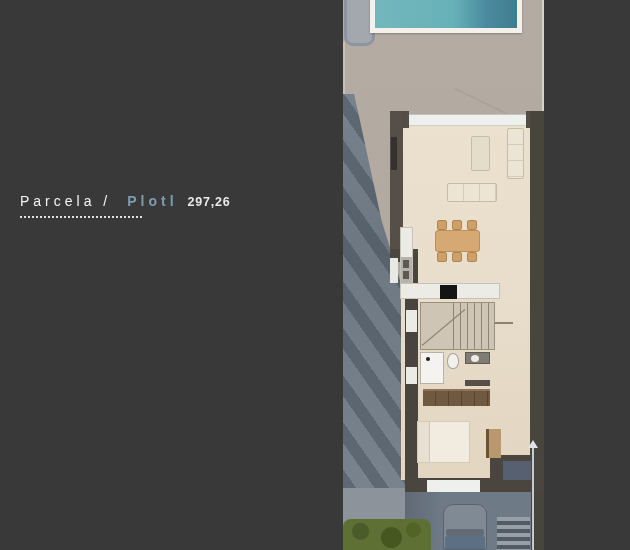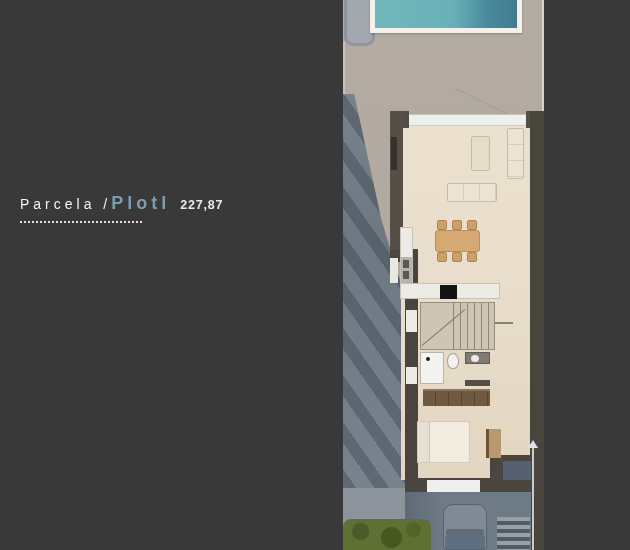--- a/index.html
+++ b/index.html
@@ -9,21 +9,21 @@
     font-family:"Liberation Sans", sans-serif;
   }
 
   
   .label-block{position:absolute;left:20px;top:193px;}
   .label-row{display:flex;align-items:baseline;white-space:nowrap;}
   .lbl-primary{
     color:#f4f4f4;font-size:14px;font-weight:normal;letter-spacing:4px;
   }
   .lbl-secondary{
-    color:#7c9dae;font-size:18px;font-weight:bold;letter-spacing:4px;margin-left:0;
+    color:#7c9dae;font-size:14px;font-weight:bold;letter-spacing:4px;margin-left:16px;
   }
   .lbl-value{
     color:#e9e9e9;font-size:12.5px;font-weight:600;letter-spacing:.8px;margin-left:10px;
   }
   .dotted-rule{
     margin-top:7px;width:122px;height:0;
     border-bottom:2px dotted rgba(255,255,255,.85);
   }
 
   
@@ -174,21 +174,21 @@
     border-bottom:8px solid #dfe3e6;
   }
 </style>
 </head>
 <body>
 
 <div class="label-block">
   <div class="label-row">
     <span class="lbl-primary">Parcela /</span>
     <span class="lbl-secondary">Plotl</span>
-    <span class="lbl-value">227,87</span>
+    <span class="lbl-value">297,26</span>
   </div>
   <div class="dotted-rule"></div>
 </div>
 
 <div class="plot">
 
   <div class="edge-right-top"></div>
   <div class="edge-left-top"></div>
   <div class="terrace-crack"></div>
   <div class="spa"></div>

